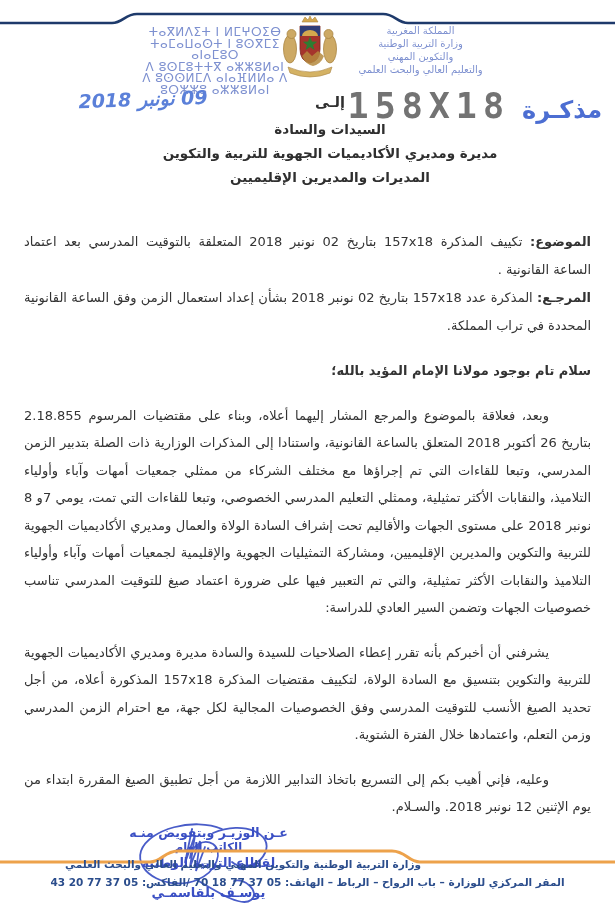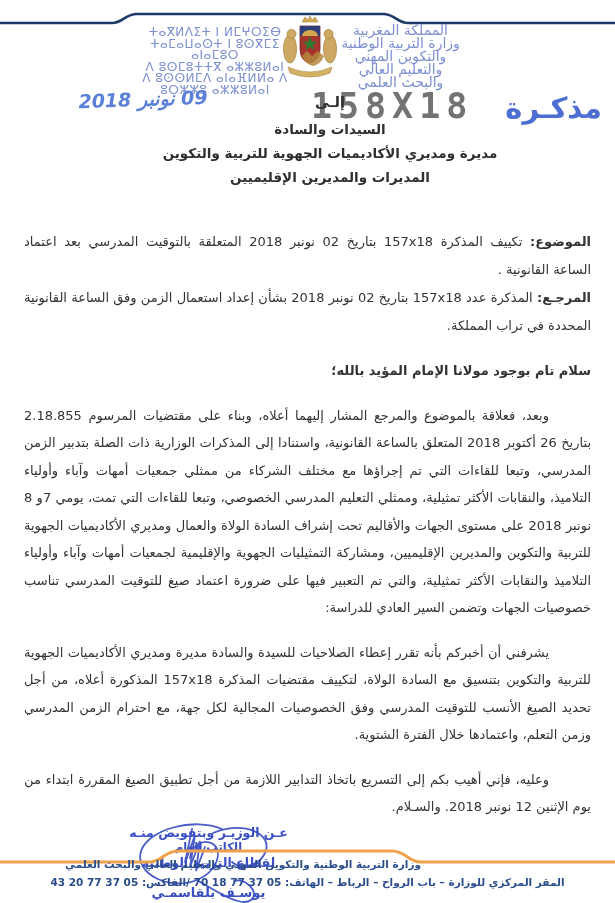--- a/index.html
+++ b/index.html
@@ -7,28 +7,28 @@
     position:relative;width:615px;height:903px;background:#ffffff;overflow:hidden;
     font-family:"DejaVu Sans",sans-serif;color:#333;
   }
   .abs{position:absolute;}
   .rtl{direction:rtl;unicode-bidi:plaintext;}
 
   
   .top-border{left:0;top:0;width:615px;height:30px;}
   .tifinagh{left:130px;top:27px;width:170px;text-align:center;color:#7d90d0;
             font-size:12px;line-height:11.5px;letter-spacing:.5px;}
-  .ministry{left:338px;top:24px;width:125px;text-align:center;color:#7d90d0;
-            font-size:14px;line-height:13px;direction:rtl;}
+  .ministry{left:358px;top:24px;width:125px;text-align:center;color:#7d90d0;
+            font-size:10px;line-height:13px;direction:rtl;}
   .coa{left:281px;top:14px;}
 
   
   .memo-stamp{left:340px;top:86px;width:262px;display:flex;flex-direction:row-reverse;
               justify-content:flex-start;align-items:baseline;gap:12px;color:#4c6ed2;}
-  .memo-stamp .word{font-size:29px;font-weight:bold;margin-left:20px;}
+  .memo-stamp .word{font-size:24px;font-weight:bold;}
   .memo-stamp .num{font-family:"DejaVu Sans Mono",monospace;font-size:35px;font-weight:bold;
                    letter-spacing:6px;color:#737373;}
   .date-stamp{left:48px;top:88px;width:190px;text-align:center;color:#5b80d9;
               font-size:19px;font-weight:bold;font-style:italic;transform:rotate(-2deg);
               direction:rtl;letter-spacing:1px;}
 
   
   .addressee{left:140px;top:94px;width:380px;text-align:center;direction:rtl;color:#2f2f2f;}
   .addressee .to{font-size:14.5px;font-weight:bold;margin-bottom:7px;}
   .addressee .ln{font-size:13.5px;font-weight:bold;line-height:24px;}

